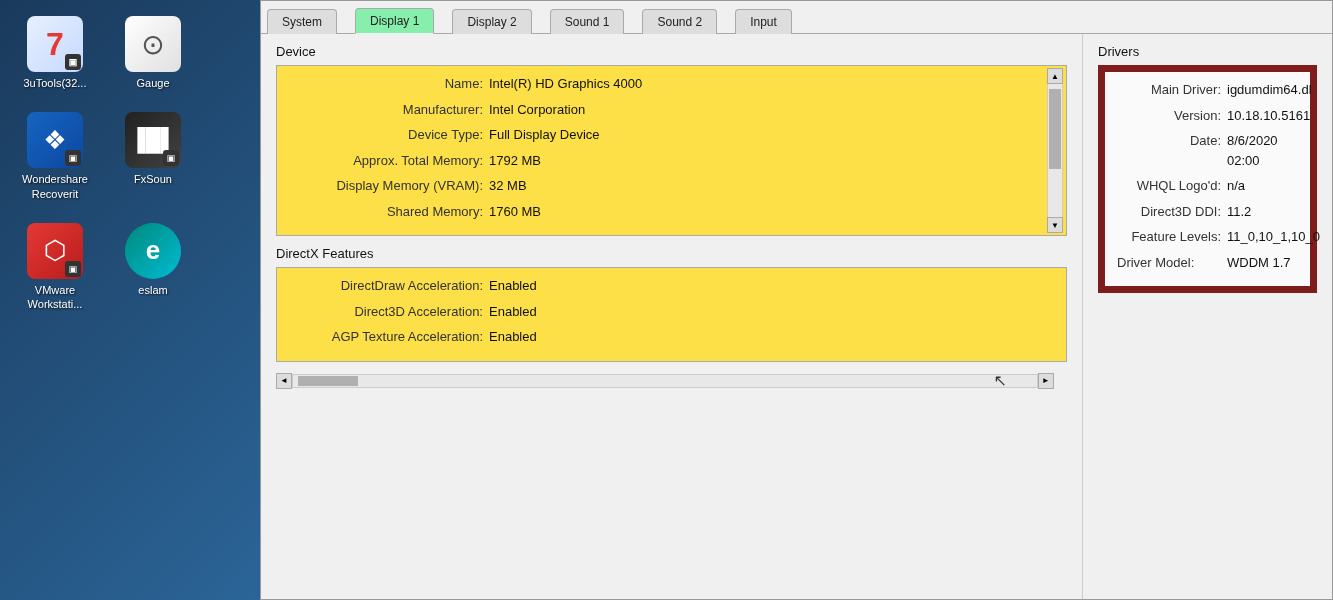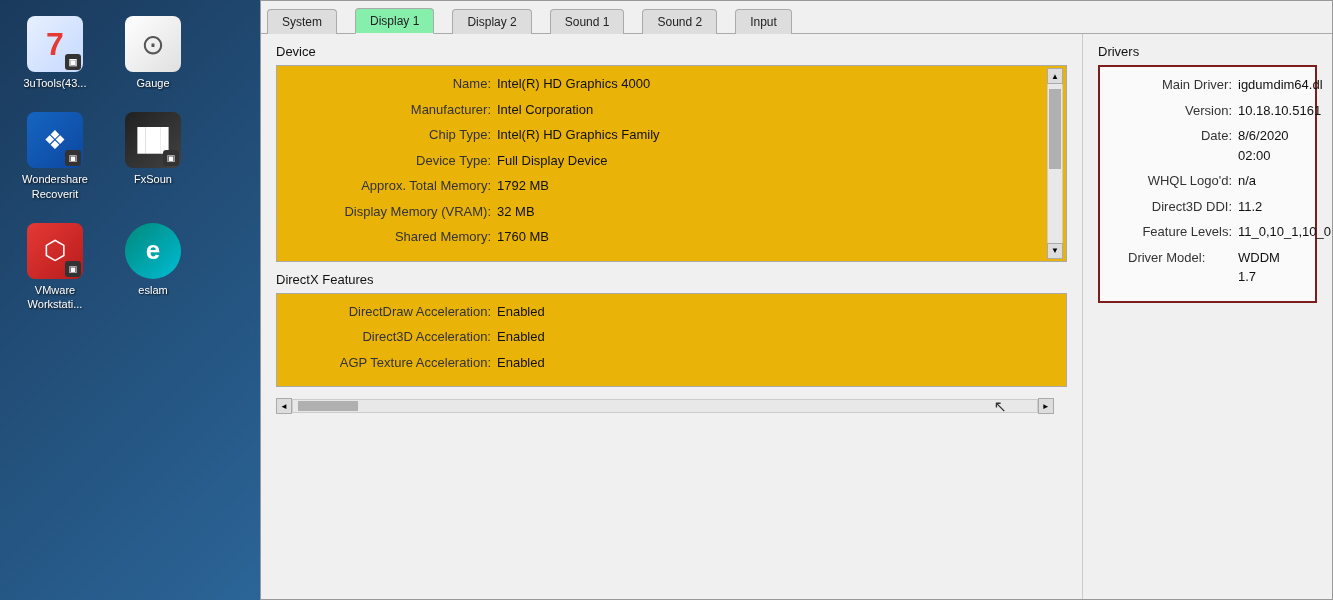--- a/index.html
+++ b/index.html
@@ -202,29 +202,29 @@
     }
 
     .drivers-panel {
       width: 250px;
       padding: 10px 15px;
       border-left: 1px solid #ccc;
       overflow: hidden;
     }
 
     .drivers-box {
-      border: 2px solid #7f1d1d;
-      padding: 8px 28px;
+      border: 7px solid #7f1d1d;
+      padding: 8px 12px;
       background: #fafafa;
     }
 
     .device-section {
       border: 1px solid #aaa;
-      padding: 8px 20px;
-      background: #eab308;
+      padding: 8px 12px;
+      background: #fde047;
       margin-bottom: 10px;
       position: relative;
     }
 
     .section-title-bar {
       font-size: 13px;
       font-weight: normal;
       color: #111;
       margin-bottom: 6px;
     }
@@ -236,21 +236,21 @@
 
 <div class="desktop-icons">
 
   <div class="icon-row">
 
     <div class="desktop-icon">
       <div class="icon-img icon-3utools">
         <span style="font-size:32px;font-weight:900;color:#e53935;">7</span>
         <div class="small-badge">▣</div>
       </div>
-      <span class="icon-label">3uTools(43...</span>
+      <span class="icon-label">3uTools(32...</span>
     </div>
 
     <div class="desktop-icon">
       <div class="icon-img icon-gauge">
         <span style="font-size:28px;color:#555;">⊙</span>
       </div>
       <span class="icon-label">Gauge</span>
     </div>
   </div>
 
@@ -312,24 +312,20 @@
 
         <div class="info-row">
           <span class="info-label">Name:</span>
           <span class="info-value">Intel(R) HD Graphics 4000</span>
         </div>
         <div class="info-row">
           <span class="info-label">Manufacturer:</span>
           <span class="info-value">Intel Corporation</span>
         </div>
         <div class="info-row">
-          <span class="info-label">Chip Type:</span>
-          <span class="info-value">Intel(R) HD Graphics Family</span>
-        </div>
-        <div class="info-row">
           <span class="info-label">Device Type:</span>
           <span class="info-value">Full Display Device</span>
         </div>
         <div class="info-row">
           <span class="info-label">Approx. Total Memory:</span>
           <span class="info-value">1792 MB</span>
         </div>
         <div class="info-row">
           <span class="info-label">Display Memory (VRAM):</span>
           <span class="info-value">32 MB</span>

